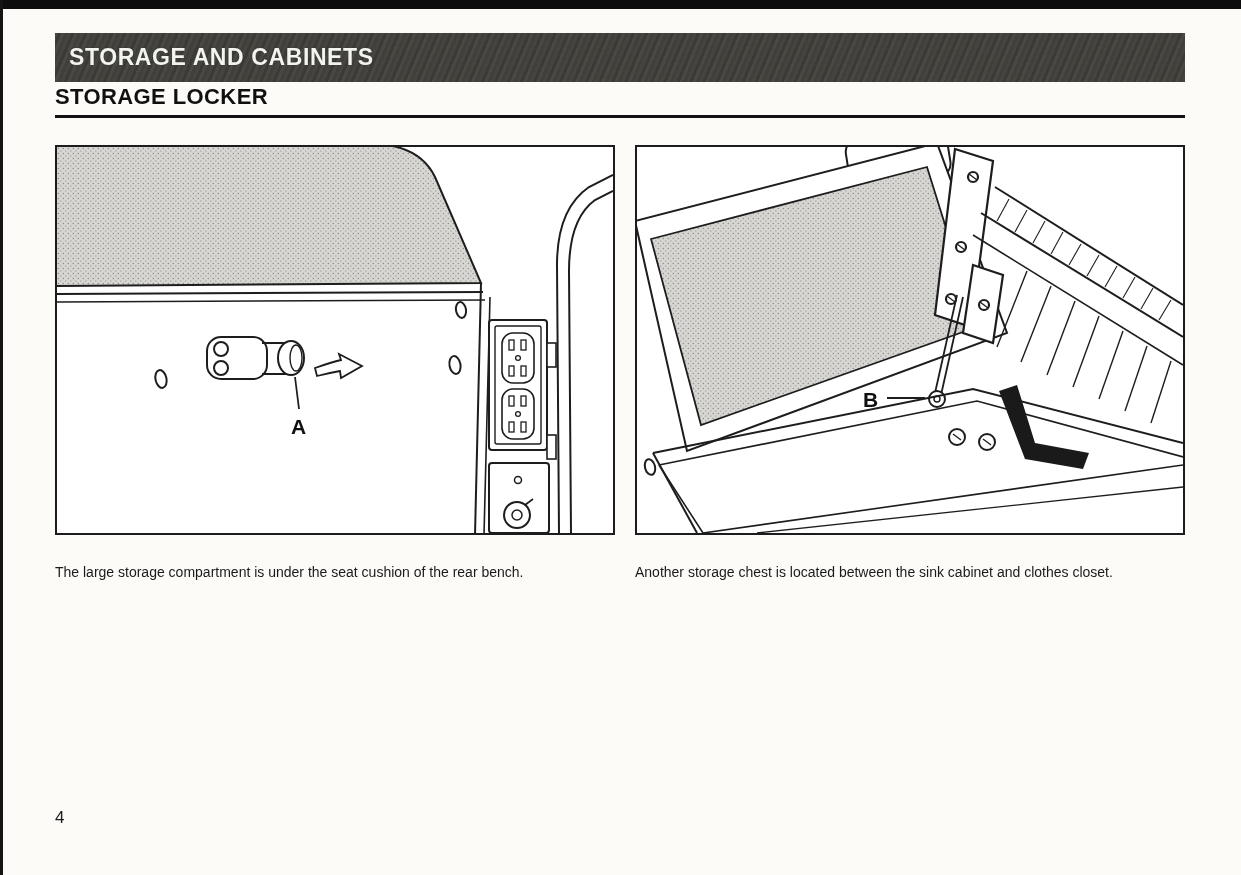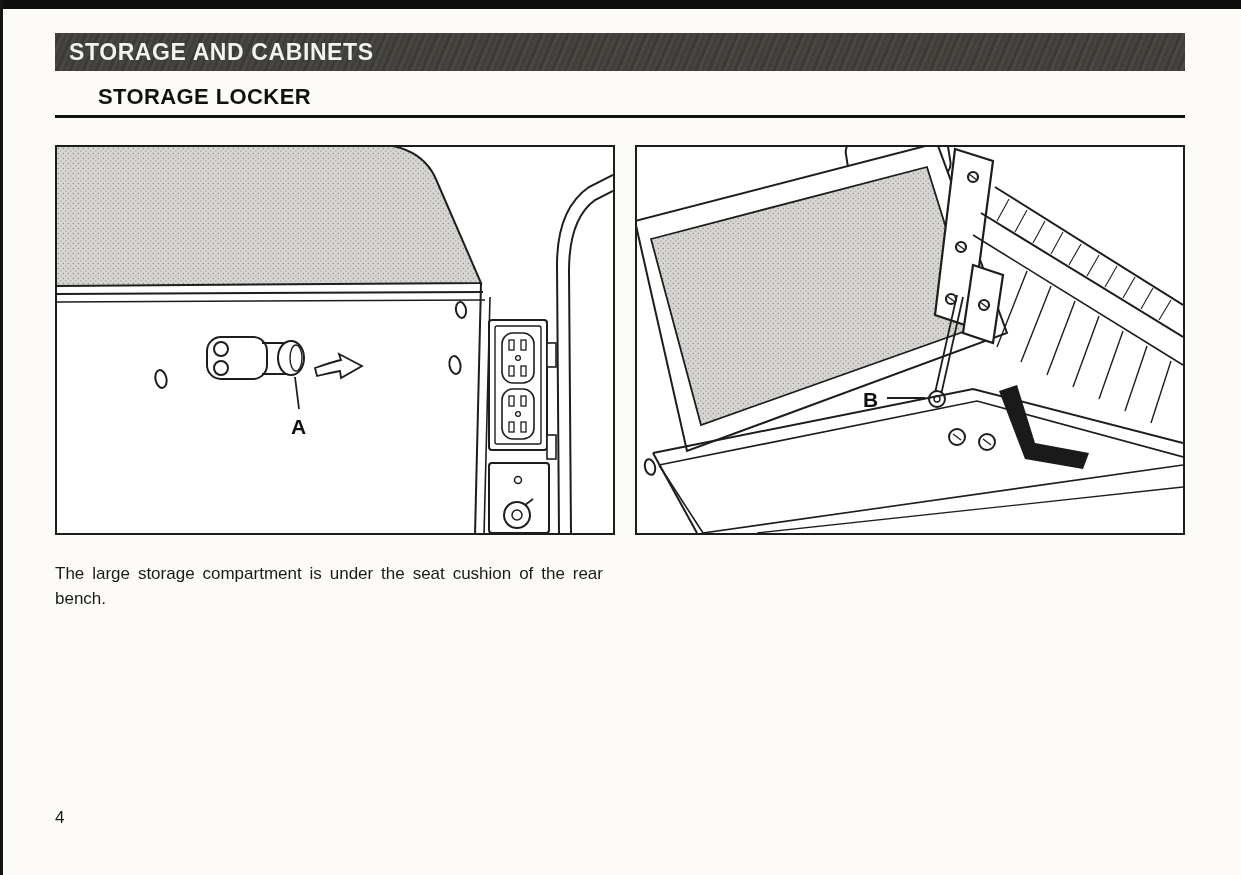--- a/index.html
+++ b/index.html
@@ -12,43 +12,43 @@
     overflow:hidden;
   }
   .page {
     position:absolute; inset:0;
     background:#fcfbf8;
   }
   .scan-edge-top { position:absolute; top:0; left:0; width:100%; height:9px; background:#0d0d0d; }
   .scan-edge-left { position:absolute; top:0; left:0; width:3px; height:100%; background:#141414; }
 
   .band {
-    position:absolute; left:55px; top:33px; width:1130px; height:38px;
+    position:absolute; left:55px; top:33px; width:1130px; height:49px;
     background:repeating-linear-gradient(113deg,#45443f 0 3px,#3b3a36 3px 6px,#4a4843 6px 9px,#403f3a 9px 12px);
     display:flex; align-items:center;
   }
   .band-title {
     color:#f3f3f0; font-size:23px; font-weight:bold; letter-spacing:.6px;
     padding-left:14px; text-shadow:0 0 1px #222;
   }
   .sub-title {
     position:absolute; left:55px; top:84px;
-    font-size:22px; font-weight:bold; letter-spacing:.4px; color:#101010;margin-left:43px;
+    font-size:22px; font-weight:bold; letter-spacing:.4px; color:#101010;
   }
   .title-rule { position:absolute; left:55px; top:115px; width:1130px; height:3px; background:#121212; }
 
   .fig {
     position:absolute; top:145px; height:390px;
     border:2px solid #1c1c1c; background:#ffffff;
   }
   .fig-left  { left:55px;  width:560px; }
   .fig-right { left:635px; width:550px; }
   .fig svg { display:block; width:100%; height:100%; }
 
-  .col { position:absolute; top:562px; font-size:17px; line-height:1.45; text-align:justify; color:#1a1a1a; }
+  .col { position:absolute; top:562px; font-size:14px; line-height:1.45; text-align:justify; color:#1a1a1a; }
   .col-left  { left:55px;  width:548px; }
   .col-right { left:635px; width:552px; }
   .col-left  p { margin-bottom:24px; }
   .col-right p { margin-bottom:7px; }
   .col b { font-weight:bold; }
 
   .page-number { position:absolute; left:55px; top:808px; font-size:17px; color:#1a1a1a; }
 </style>
 </head>
 <body>
@@ -209,16 +209,17 @@
       </g>
       <text x="226" y="260" font-size="21" font-weight="bold" fill="#101010" font-family="Liberation Sans, sans-serif">B</text>
     </svg>
   </div>
 
   <div class="col col-left">
     <p>The large storage compartment is under the seat cushion of the rear bench.</p>
   </div>
 
   <div class="col col-right">
+    <p>Another storage chest is located between the sink cabinet and clothes closet.</p>
   </div>
 
   <div class="page-number">4</div>
 </div>
 
 </body></html>

